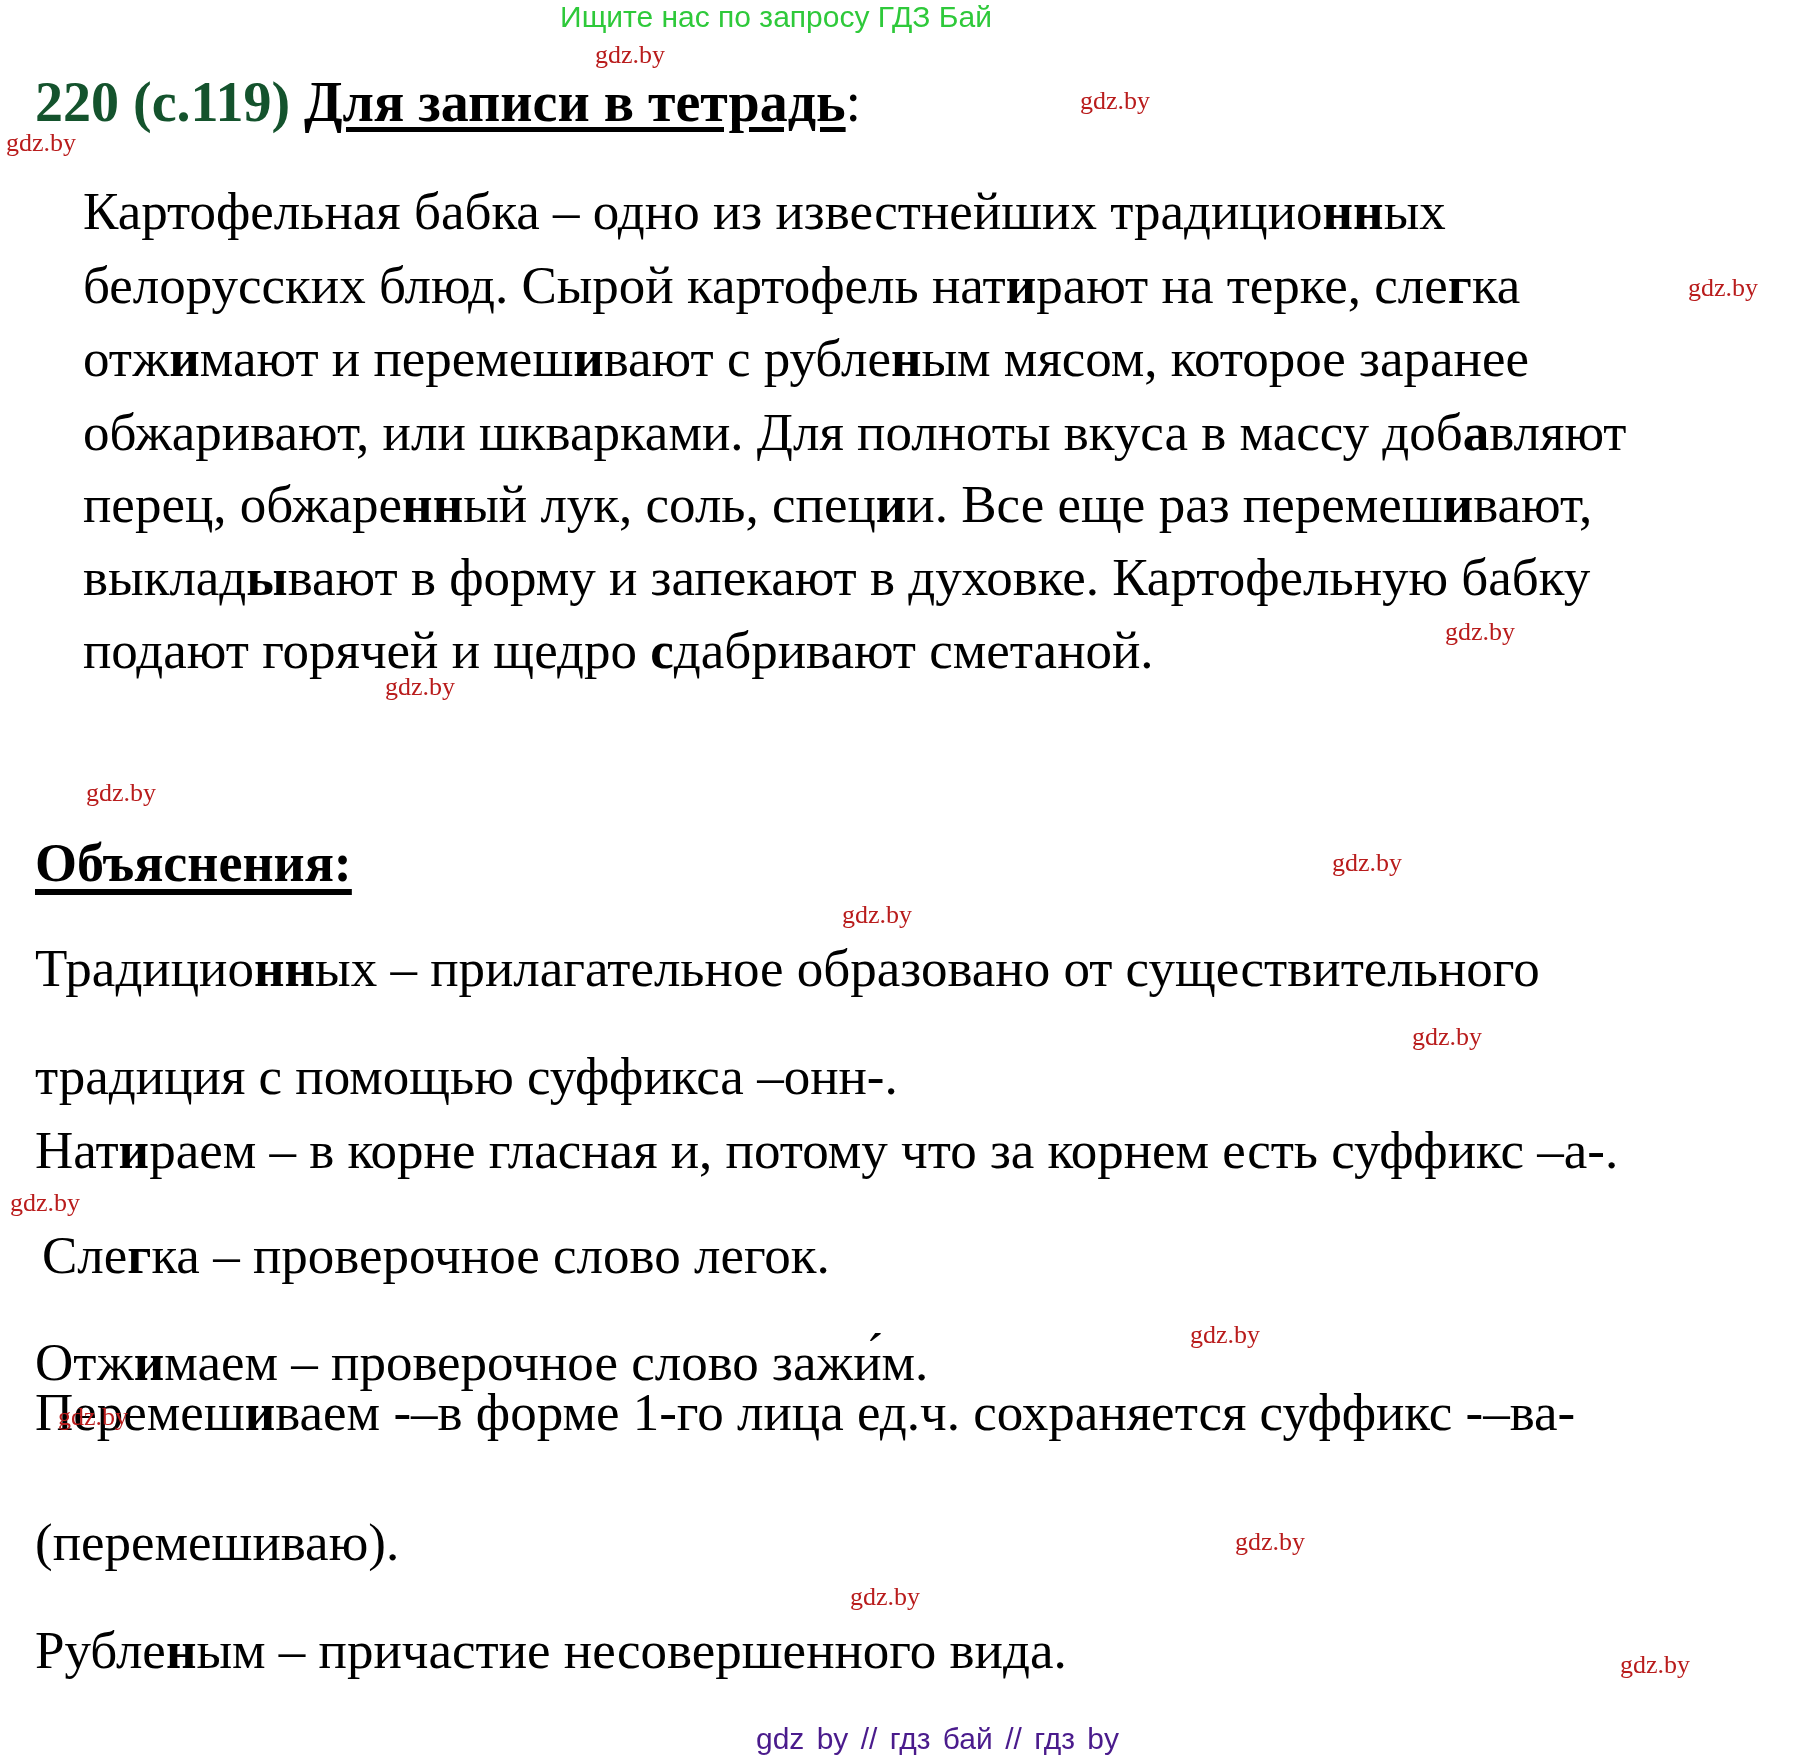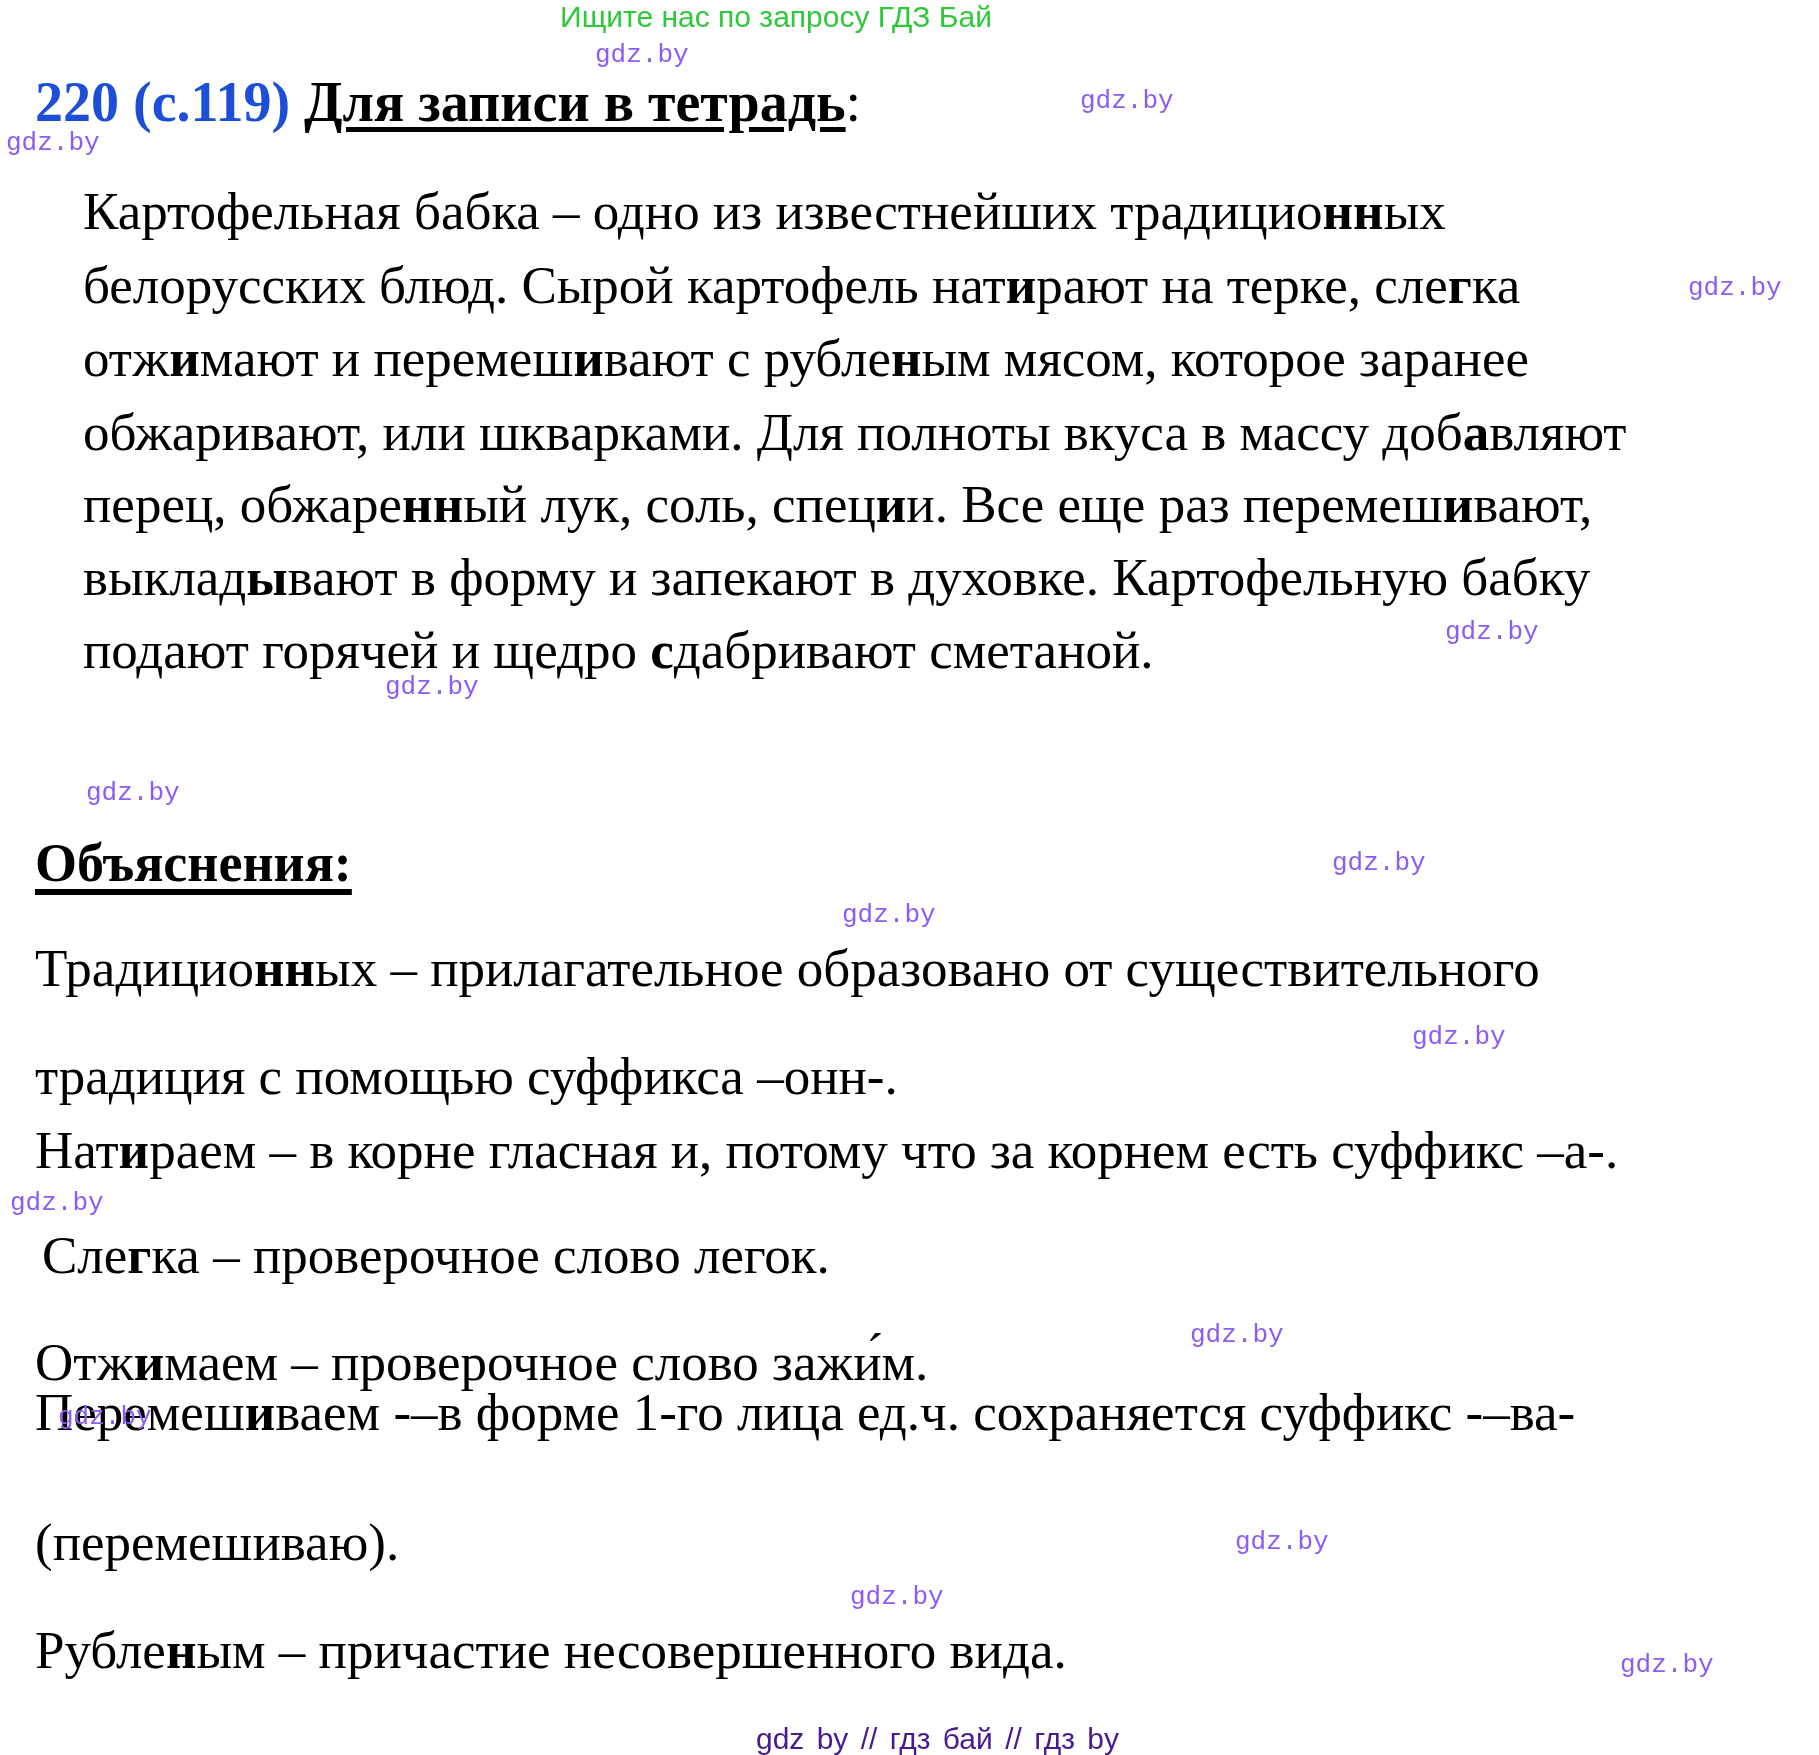--- a/index.html
+++ b/index.html
@@ -1,22 +1,22 @@
 <!DOCTYPE html>
 <html><head>
 <meta charset="utf-8">
 <style>
   html, body { margin: 0; padding: 0; background: #ffffff; }
   body { width: 1819px; height: 1755px; position: relative; overflow: hidden; }
   .abs { position: absolute; white-space: nowrap; }
   .banner { font-family: "Liberation Sans", sans-serif; font-size: 30px; line-height: 34px; color: #2ec93a; top: 0px; left: 0; width: 1552px; text-align: center; }
-  .wm { font-family: Liberation Mono, monospace; font-size: 26px; line-height: 30px; color: #8b5cf6; }
+  .wm { font-family: Liberation Serif, serif; font-size: 26px; line-height: 30px; color: #b91c1c; }
   .serif { font-family: "Liberation Serif", serif; color: #000; }
   .header { top: 70px; left: 35px; font-size: 56px; line-height: 64px; font-weight: bold; }
-  .header .num { color: #1d4ed8; }
+  .header .num { color: #14532d; }
   .header .title { text-decoration: underline; text-decoration-thickness: 5px; text-underline-offset: 6px; }
   .header .colon { font-weight: normal; }
   .para-line { left: 35px; font-size: 53px; line-height: 60px; margin-left: 48px; }
   .section-title { left: 35px; top: 832px; font-size: 54px; line-height: 62px; font-weight: bold; text-decoration: underline; text-decoration-thickness: 6px; text-underline-offset: 8px; }
   .expl { left: 35px; font-size: 53px; line-height: 60px; text-align: right; }
   b { font-weight: bold; }
   .footer { font-family: "Liberation Sans", sans-serif; font-size: 30px; line-height: 34px; color: #4a1b8c; top: 1722px; left: 0; width: 1819px; text-align: center; word-spacing: 4px; padding-left: 28px; }
 </style>
 </head>
 <body>

